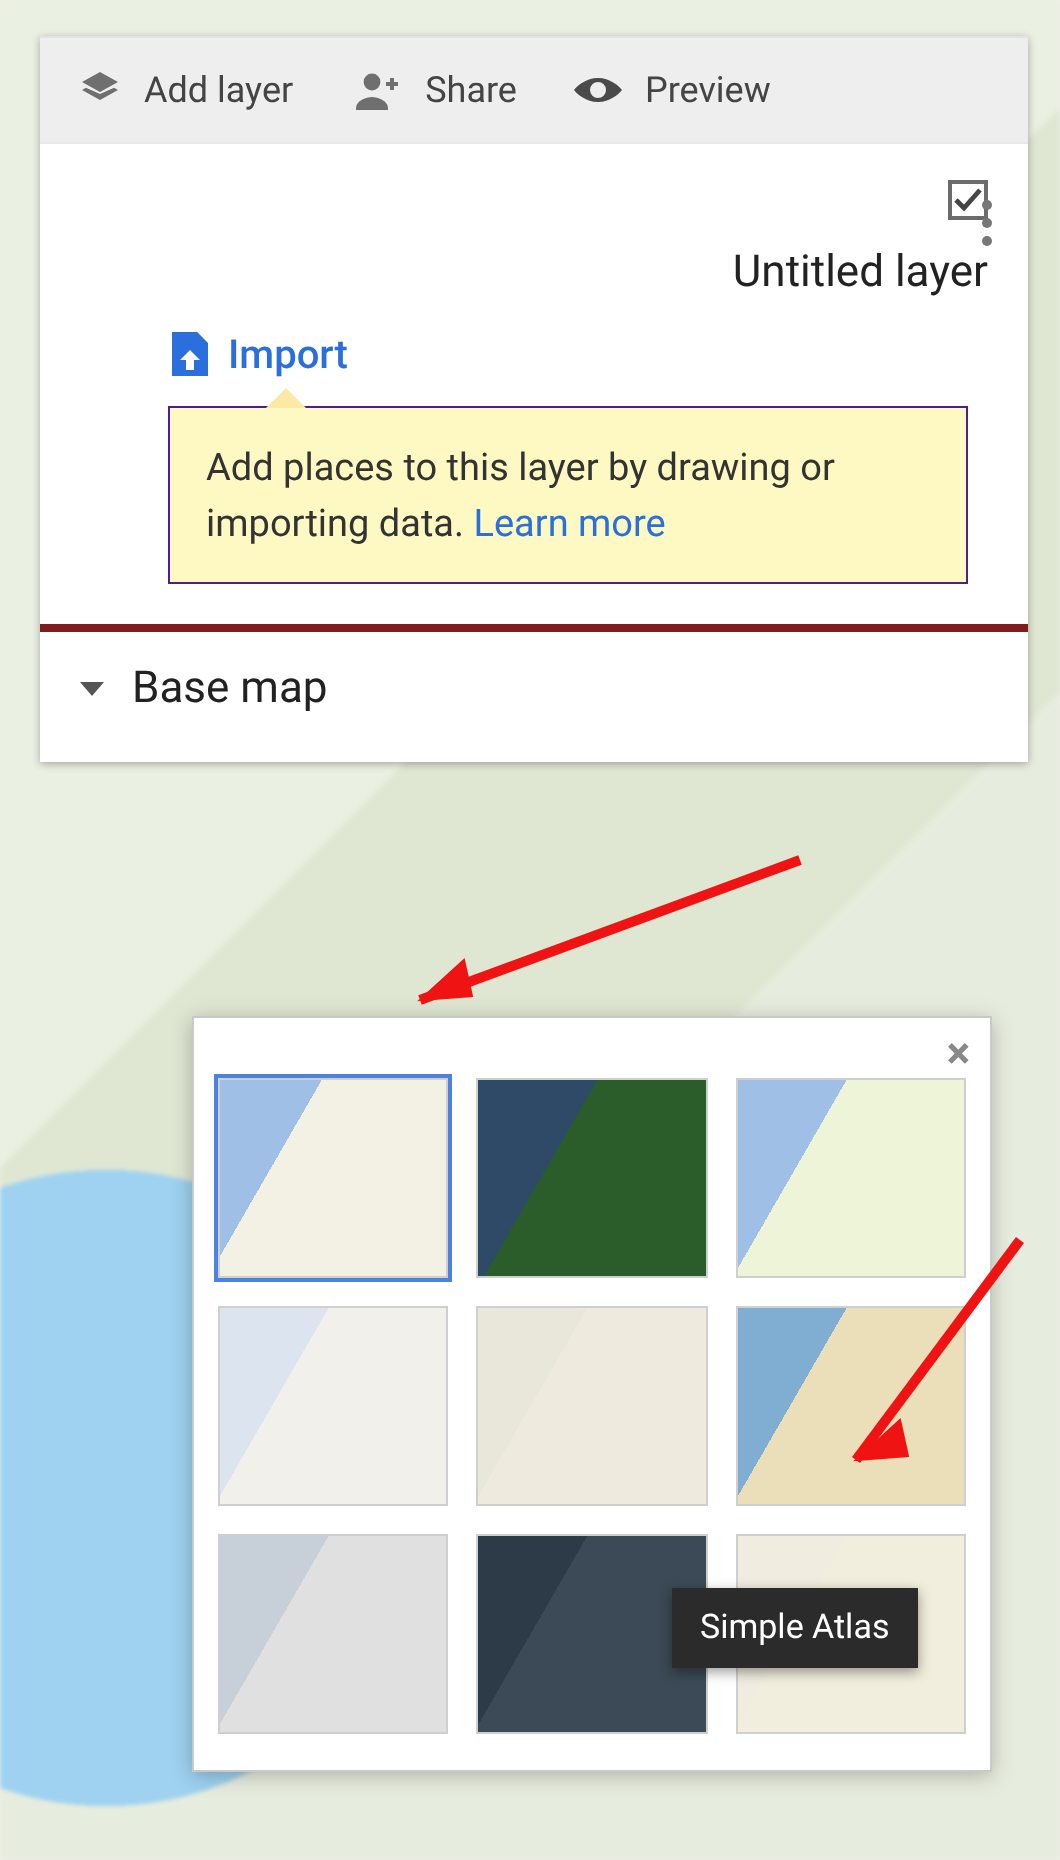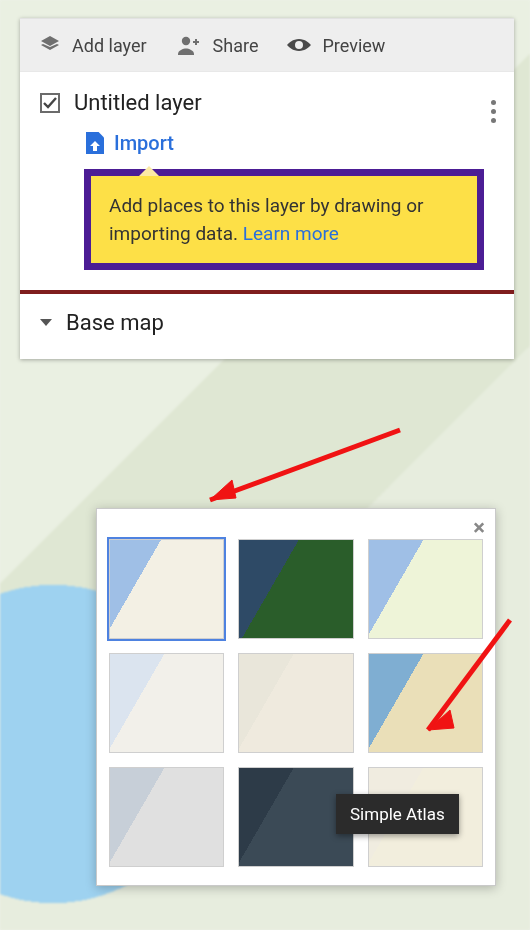--- a/index.html
+++ b/index.html
@@ -13,29 +13,29 @@
   .panel { position:absolute; top:18px; left:20px; right:16px; background:#fff; box-shadow:0 1px 4px rgba(0,0,0,.3); }
   .header { padding:22px 24px 18px 24px; position:relative; }
   .title { font-size:26px; font-weight:400; color:#222; }
   .saved { font-size:17px; color:#8c8c8c; margin-top:20px; }
   .kebab { position:absolute; right:12px; color:#777; font-size:22px; line-height:6px; letter-spacing:0; display:flex; flex-direction:column; gap:4px; cursor:pointer; padding:6px;}
   .kebab span { width:5px; height:5px; background:#777; border-radius:50%; display:block;}
   .toolbar { background:#eeeeee; display:flex; align-items:flex-end; padding:14px 18px; gap:28px; border-top:1px solid #e2e2e2;}
   .tbtn { display:flex; align-items:center; gap:10px; color:#444; font-size:18px; cursor:pointer; }
   .ic { display:inline-flex; }
   .layer { padding:18px 20px 20px 20px; border-top:1px solid #e8e8e8; position:relative;}
-  .layer-head { display:flex; align-items:center; gap:14px; }
+  .layer-head { display:flex; align-items:flex-end; gap:14px;flex-direction:column; }
   .chk { width:20px; height:20px; border:2px solid #6b6b6b; display:inline-flex; align-items:center; justify-content:center; color:#444;}
   .layer-name { font-size:22px; color:#222;}
   .layer .kebab { top:22px; }
   .import { display:flex; align-items:center; gap:10px; margin:16px 0 0 46px; cursor:pointer;}
   .import-label { color:#2a6fdb; font-size:20px; font-weight:500; }
   .file-ic { width:18px; height:22px; background:#2a6fdb; position:relative; clip-path: polygon(0 0, 70% 0, 100% 25%, 100% 100%, 0 100%);}
   .file-ic::after { content:""; position:absolute; left:4px; top:9px; width:10px; height:10px; background:#fff; clip-path: polygon(50% 0,100% 50%,70% 50%,70% 100%,30% 100%,30% 50%,0 50%);}
-  .tip { margin:14px 10px 0 44px; background:#fde047; border:7px solid #4c1d95; padding:16px 18px; font-size:19px; color:#333; position:relative; line-height:1.45;}
+  .tip { margin:14px 10px 0 44px; background:#fef9c3; border:1px solid #4c1d95; padding:16px 18px; font-size:19px; color:#333; position:relative; line-height:1.45;}
   .tip::before { content:""; position:absolute; top:-10px; left:48px; width:0; height:0; border-left:10px solid transparent; border-right:10px solid transparent; border-bottom:10px solid #fce9a5;}
   .tip a { color:#2a6fdb; text-decoration:none; cursor:pointer;}
   .basemap { border-top:4px solid #7f1d1d; padding:16px 20px 24px 20px; display:flex; align-items:center; gap:10px; position:relative;}
   .caret { width:0; height:0; border-left:6px solid transparent; border-right:6px solid transparent; border-top:7px solid #555; margin-right:4px;}
   .bm-label { font-size:22px; color:#222; }
   .popup { position:absolute; top:508px; left:96px; width:400px; background:#fff; border:1px solid #c9c9c9; box-shadow:0 2px 10px rgba(0,0,0,.25); padding:30px 12px 18px 12px; }
   .close { position:absolute; top:6px; right:10px; color:#888; font-size:22px; cursor:pointer; font-weight:bold;}
   .grid { display:grid; grid-template-columns: repeat(3, 1fr); gap:14px; }
   .thumb { height:100px; border:1px solid #cfcfcf; cursor:pointer; position:relative; overflow:hidden; font-size:0;}
   .thumb.selected { outline:2px solid #4e82e0; outline-offset:0; }

